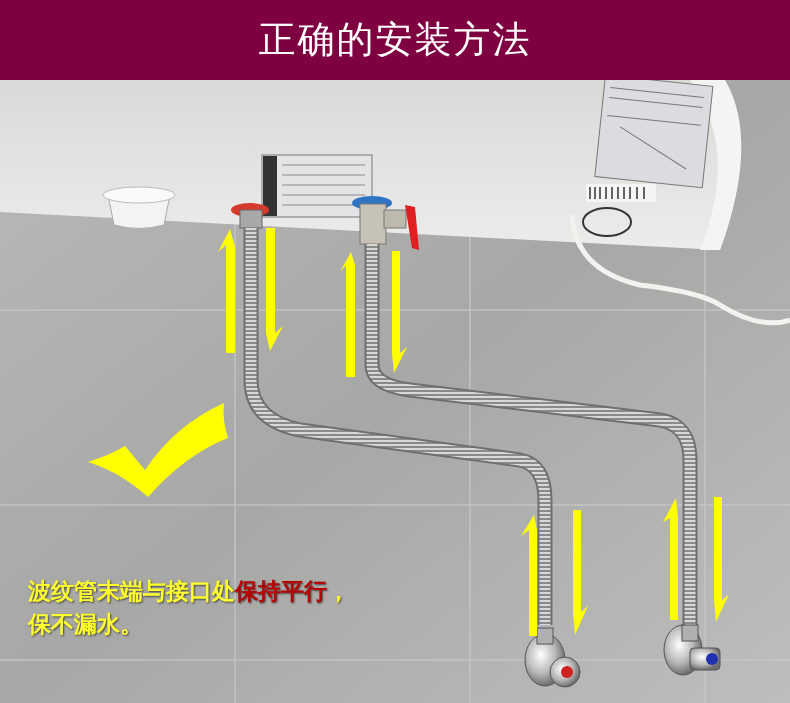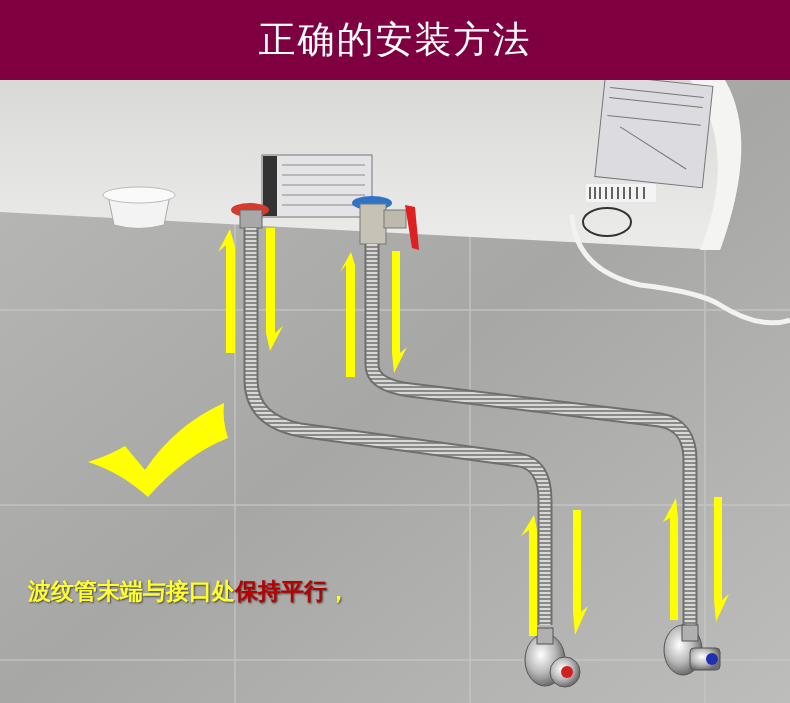--- a/index.html
+++ b/index.html
@@ -131,15 +131,16 @@
       <path d="M714 497 L722 497 L722 600 L729 594 L716 622 L714 600 Z"></path>
     </g>
 
     <path d="M88 462 Q110 455 125 446 L145 470 Q175 425 224 403 Q222 420 228 438 Q185 455 148 497 Q120 472 88 462 Z" fill="#ffff00"></path>
   </svg>
 
   <div class="caption">
     <div>
       <span>波纹管末端与接口处</span><span class="hl">保持平行</span><span>，</span>
     </div>
+    <div>保不漏水。</div>
   </div>
 
 </div>
 
 </body></html>

